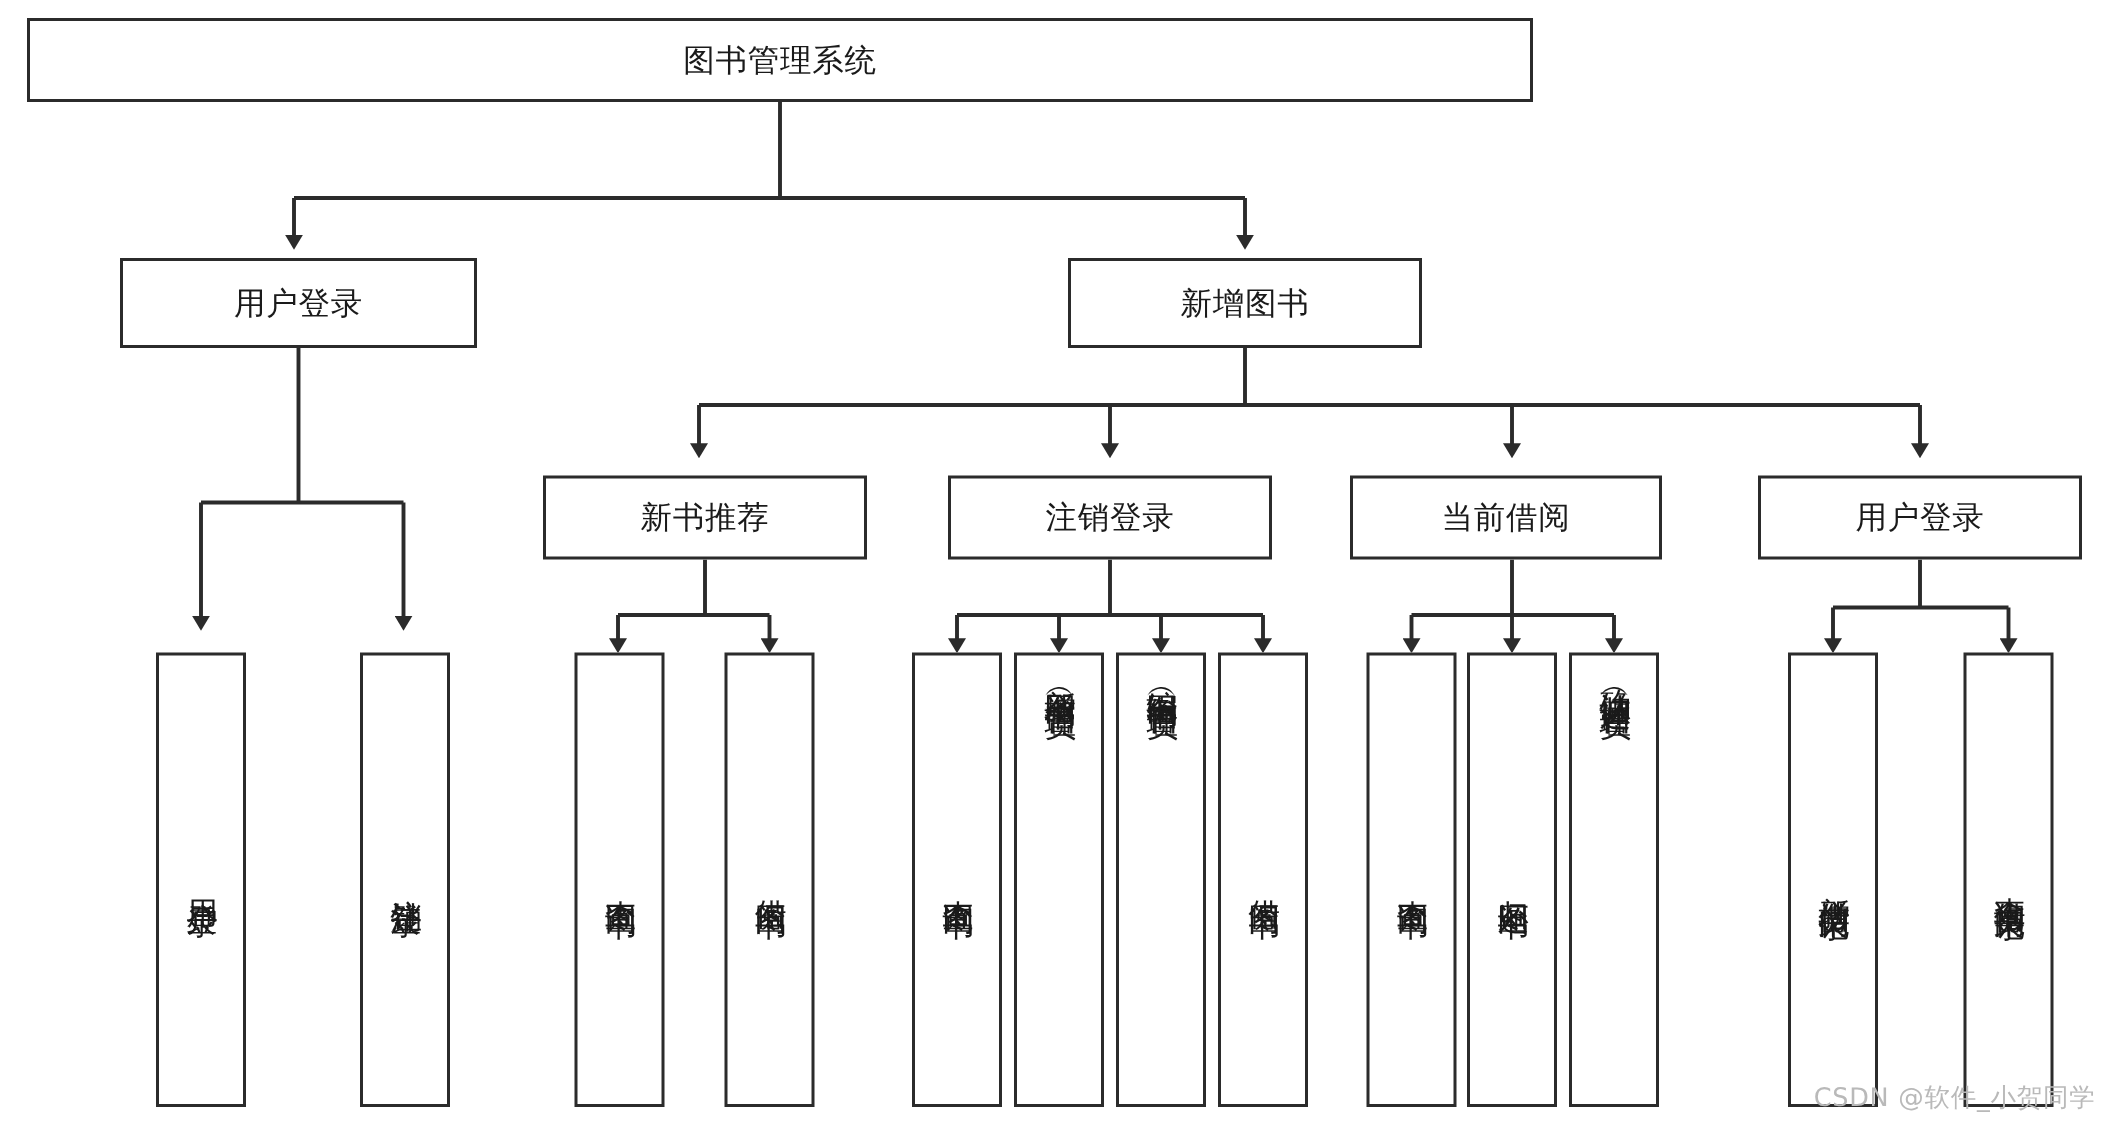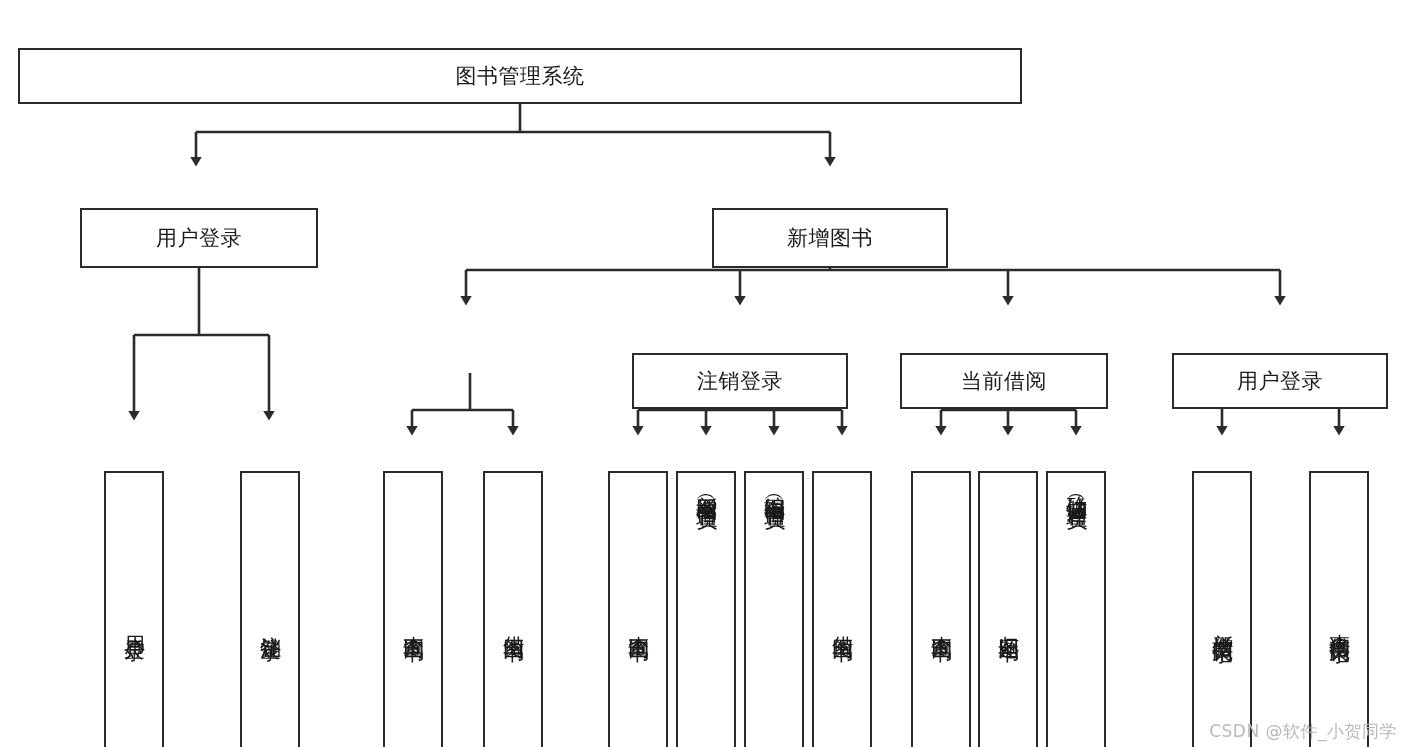--- a/index.html
+++ b/index.html
@@ -22,21 +22,20 @@
     height: 747px;
   }
   .node-box {
     position: absolute;
     box-sizing: border-box;
     background: #ffffff;
     border: 2.5px solid #2b2b2b;
     display: flex;
     align-items: center;
     justify-content: center;
-    margin-top: 36px;
   }
   .node-label-h {
     font-size: 21px;
     color: #1a1a1a;
     line-height: 1.15;
     letter-spacing: 0.5px;
     white-space: nowrap;
     text-align: center;
   }
   .node-label-v {
@@ -135,20 +134,23 @@
     <span class="node-label-h">图书管理系统</span>
   </div>
 
   <div class="node-box" style="left:80px; top:172px; width:238px; height:60px;">
     <span class="node-label-h">用户登录</span>
   </div>
   <div class="node-box" style="left:712px; top:172px; width:236px; height:60px;">
     <span class="node-label-h">新增图书</span>
   </div>
 
+  <div class="node-box" style="left:362px; top:317px; width:216px; height:56px;">
+    <span class="node-label-h">新书推荐</span>
+  </div>
   <div class="node-box" style="left:632px; top:317px; width:216px; height:56px;">
     <span class="node-label-h">注销登录</span>
   </div>
   <div class="node-box" style="left:900px; top:317px; width:208px; height:56px;">
     <span class="node-label-h">当前借阅</span>
   </div>
   <div class="node-box" style="left:1172px; top:317px; width:216px; height:56px;">
     <span class="node-label-h">用户登录</span>
   </div>
 

